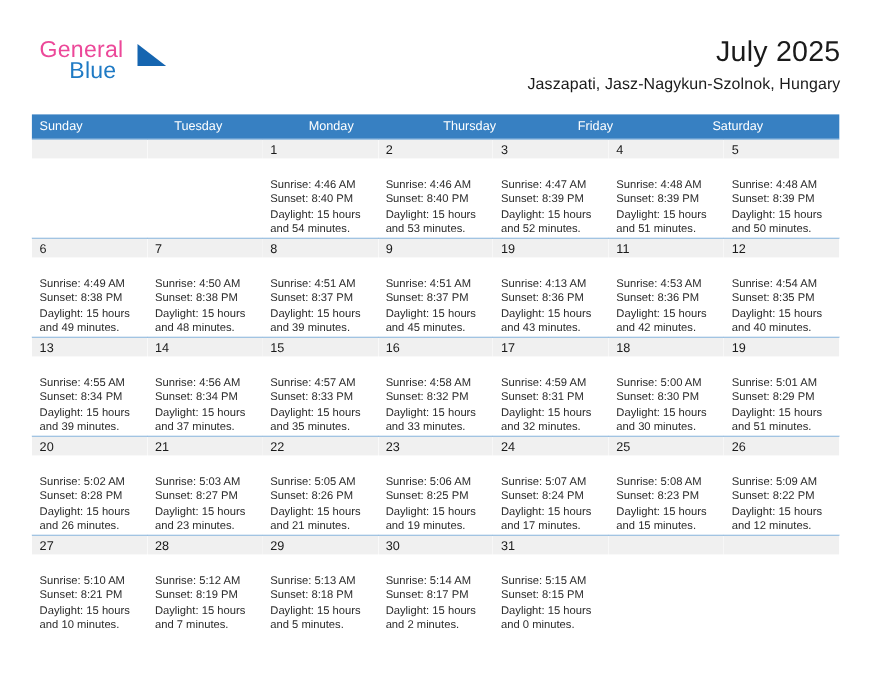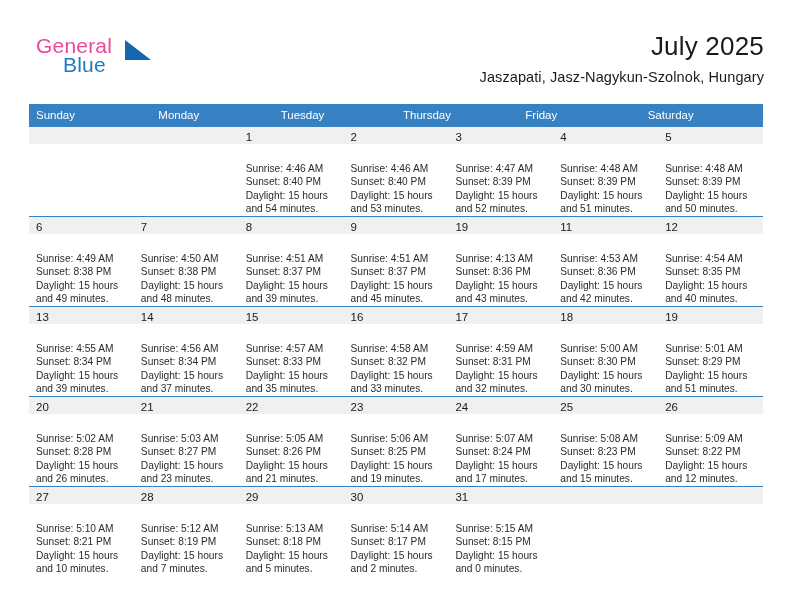--- a/index.html
+++ b/index.html
@@ -154,22 +154,22 @@
     <div class="cal-title">July 2025</div>
     <div class="cal-location">Jaszapati, Jasz-Nagykun-Szolnok, Hungary</div>
   </div>
 
 </div>
 
 <div class="calendar">
 
   <div class="weekday-header">
     <div class="weekday-cell">Sunday</div>
+    <div class="weekday-cell">Tuesday</div>
     <div class="weekday-cell">Monday</div>
-    <div class="weekday-cell">Tuesday</div>
     <div class="weekday-cell">Thursday</div>
     <div class="weekday-cell">Friday</div>
     <div class="weekday-cell">Saturday</div>
   </div>
 
   <div class="week-row">
     <div class="day-cell empty">
       <div class="day-number-band"><span class="day-number"></span></div>
 
     </div>

